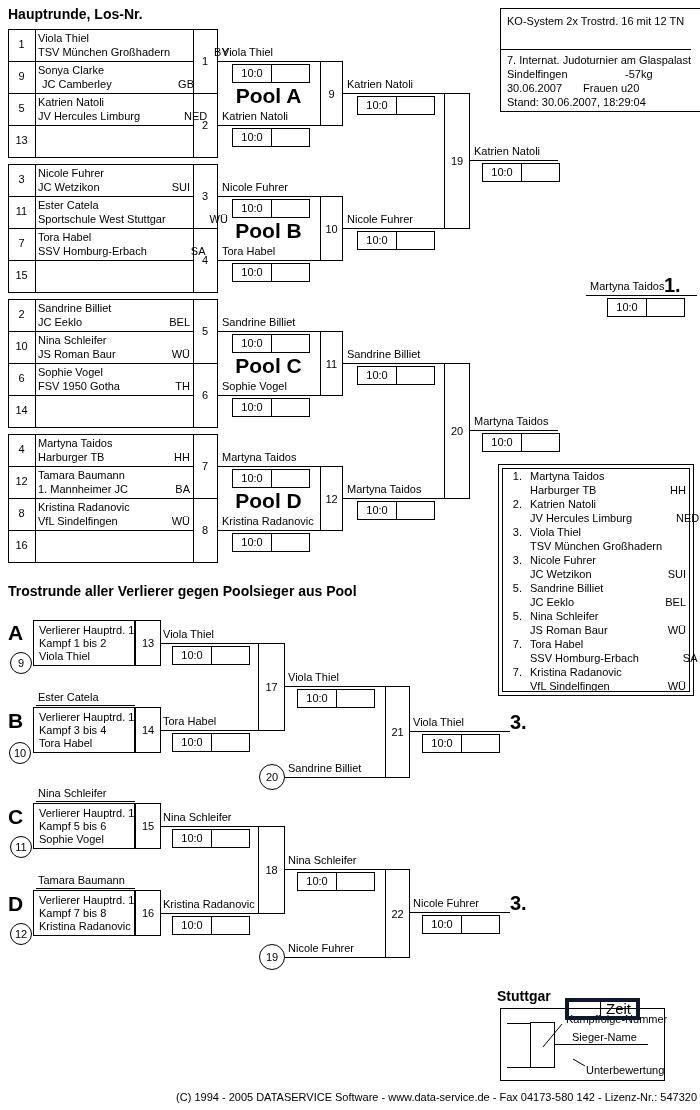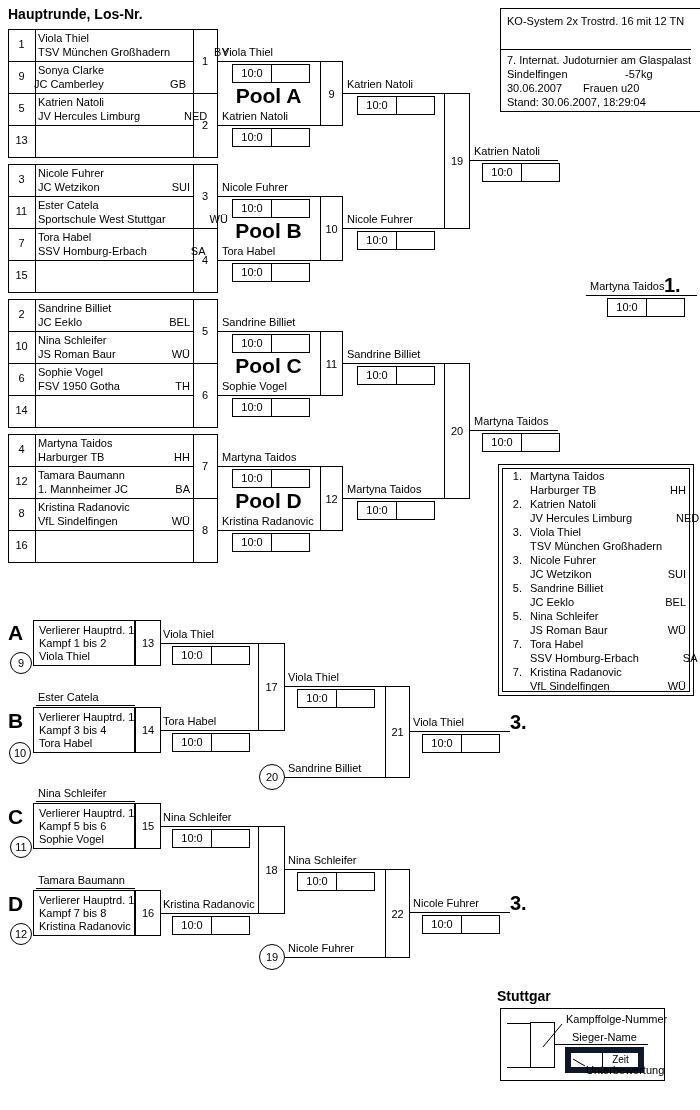--- a/index.html
+++ b/index.html
@@ -26,20 +26,21 @@
   .los{position:absolute;text-align:center;font-size:11px;}
   .grpline3{position:absolute;font-size:11px;line-height:14px;white-space:nowrap;}
   svg{position:absolute;}
 </style>
 </head>
 <body>
 
 <div id="page">
 
   <div class="ttl" style="left:8px;top:6px">Hauptrunde, Los-Nr.</div>
+  <div class="ttl" style="left:8px;top:583px">Trostrunde aller Verlierer gegen Poolsieger aus Pool</div>
 
   <div class="bx" style="left:500px;top:8px;width:223px;height:104px">
     <div class="nm" style="left:6px;top:6px">KO-System 2x Trostrd. 16 mit 12 TN</div>
     <div class="hl" style="left:0;top:40px;width:190px"></div>
     <div class="nm" style="left:6px;top:45px">7. Internat. Judoturnier am Glaspalast</div>
     <div class="nm" style="left:6px;top:59px">Sindelfingen</div>
     <div class="nm" style="left:124px;top:59px">-57kg</div>
     <div class="nm" style="left:6px;top:73px">30.06.2007</div>
     <div class="nm" style="left:82px;top:73px">Frauen u20</div>
     <div class="nm" style="left:6px;top:87px">Stand: 30.06.2007, 18:29:04</div>
@@ -52,21 +53,21 @@
   <div class="hl" style="left:8px;top:93px;width:210px"></div>
   <div class="hl" style="left:8px;top:125px;width:185px"></div>
   <div class="los" style="left:8px;top:38px;width:27px">1</div>
   <div class="nm" style="left:38px;top:32px">Viola Thiel</div>
   <div class="nm l2" style="left:38px;top:46px;width:152px">
       <span>TSV München Großhadern</span>
       <span>BY</span>
     </div>
   <div class="los" style="left:8px;top:70px;width:27px">9</div>
   <div class="nm" style="left:38px;top:64px">Sonya Clarke</div>
-  <div class="nm l2" style="left:34px;top:78px;width:152px">
+  <div class="nm l2" style="left:42px;top:78px;width:152px">
       <span>JC Camberley</span>
       <span>GB</span>
     </div>
   <div class="los" style="left:8px;top:102px;width:27px">5</div>
   <div class="nm" style="left:38px;top:96px">Katrien Natoli</div>
   <div class="nm l2" style="left:38px;top:110px;width:152px">
       <span>JV Hercules Limburg</span>
       <span>NED</span>
     </div>
   <div class="los" style="left:8px;top:134px;width:27px">13</div>
@@ -421,24 +422,25 @@
     </div>
 
   <div class="ttl" style="left:497px;top:988px">Stuttgar</div>
   <div class="bx" style="left:500px;top:1008px;width:165px;height:73px"></div>
   <div class="hl" style="left:507px;top:1023px;width:23px"></div>
   <div class="hl" style="left:507px;top:1067px;width:23px"></div>
   <div class="bx" style="left:530px;top:1022px;width:25px;height:46px"></div>
   <div class="hl" style="left:555px;top:1044px;width:93px"></div>
   <div class="nm" style="left:566px;top:1013px">Kampffolge-Nummer</div>
   <div class="nm" style="left:572px;top:1031px">Sieger-Name</div>
-  <div style="position:absolute;left:565px;top:1047px;width:67px;height:14px;border:6px solid #0f172a;display:flex;font-size:10px">
+  <div style="position:absolute;left:565px;top:998px;width:67px;height:14px;border:4px solid #0f172a;display:flex;font-size:15px">
     <div style="width:31px;border-right:1px solid #000"></div>
     <div style="flex:1;text-align:center;line-height:14px">Zeit</div>
   </div>
   <div class="nm" style="left:586px;top:1064px">Unterbewertung</div>
   <svg style="left:500px;top:1008px" width="165" height="73">
     <line x1="43" y1="39" x2="62" y2="16" stroke="#000" stroke-width="1"></line>
     <line x1="73" y1="51" x2="85" y2="58" stroke="#000" stroke-width="1"></line>
   </svg>
 
+  <div class="nm" style="right:3px;top:1091px">(C) 1994 - 2005 DATASERVICE Software - www.data-service.de - Fax 04173-580 142 - Lizenz-Nr.: 547320</div>
 
 </div>
 
 </body></html>

